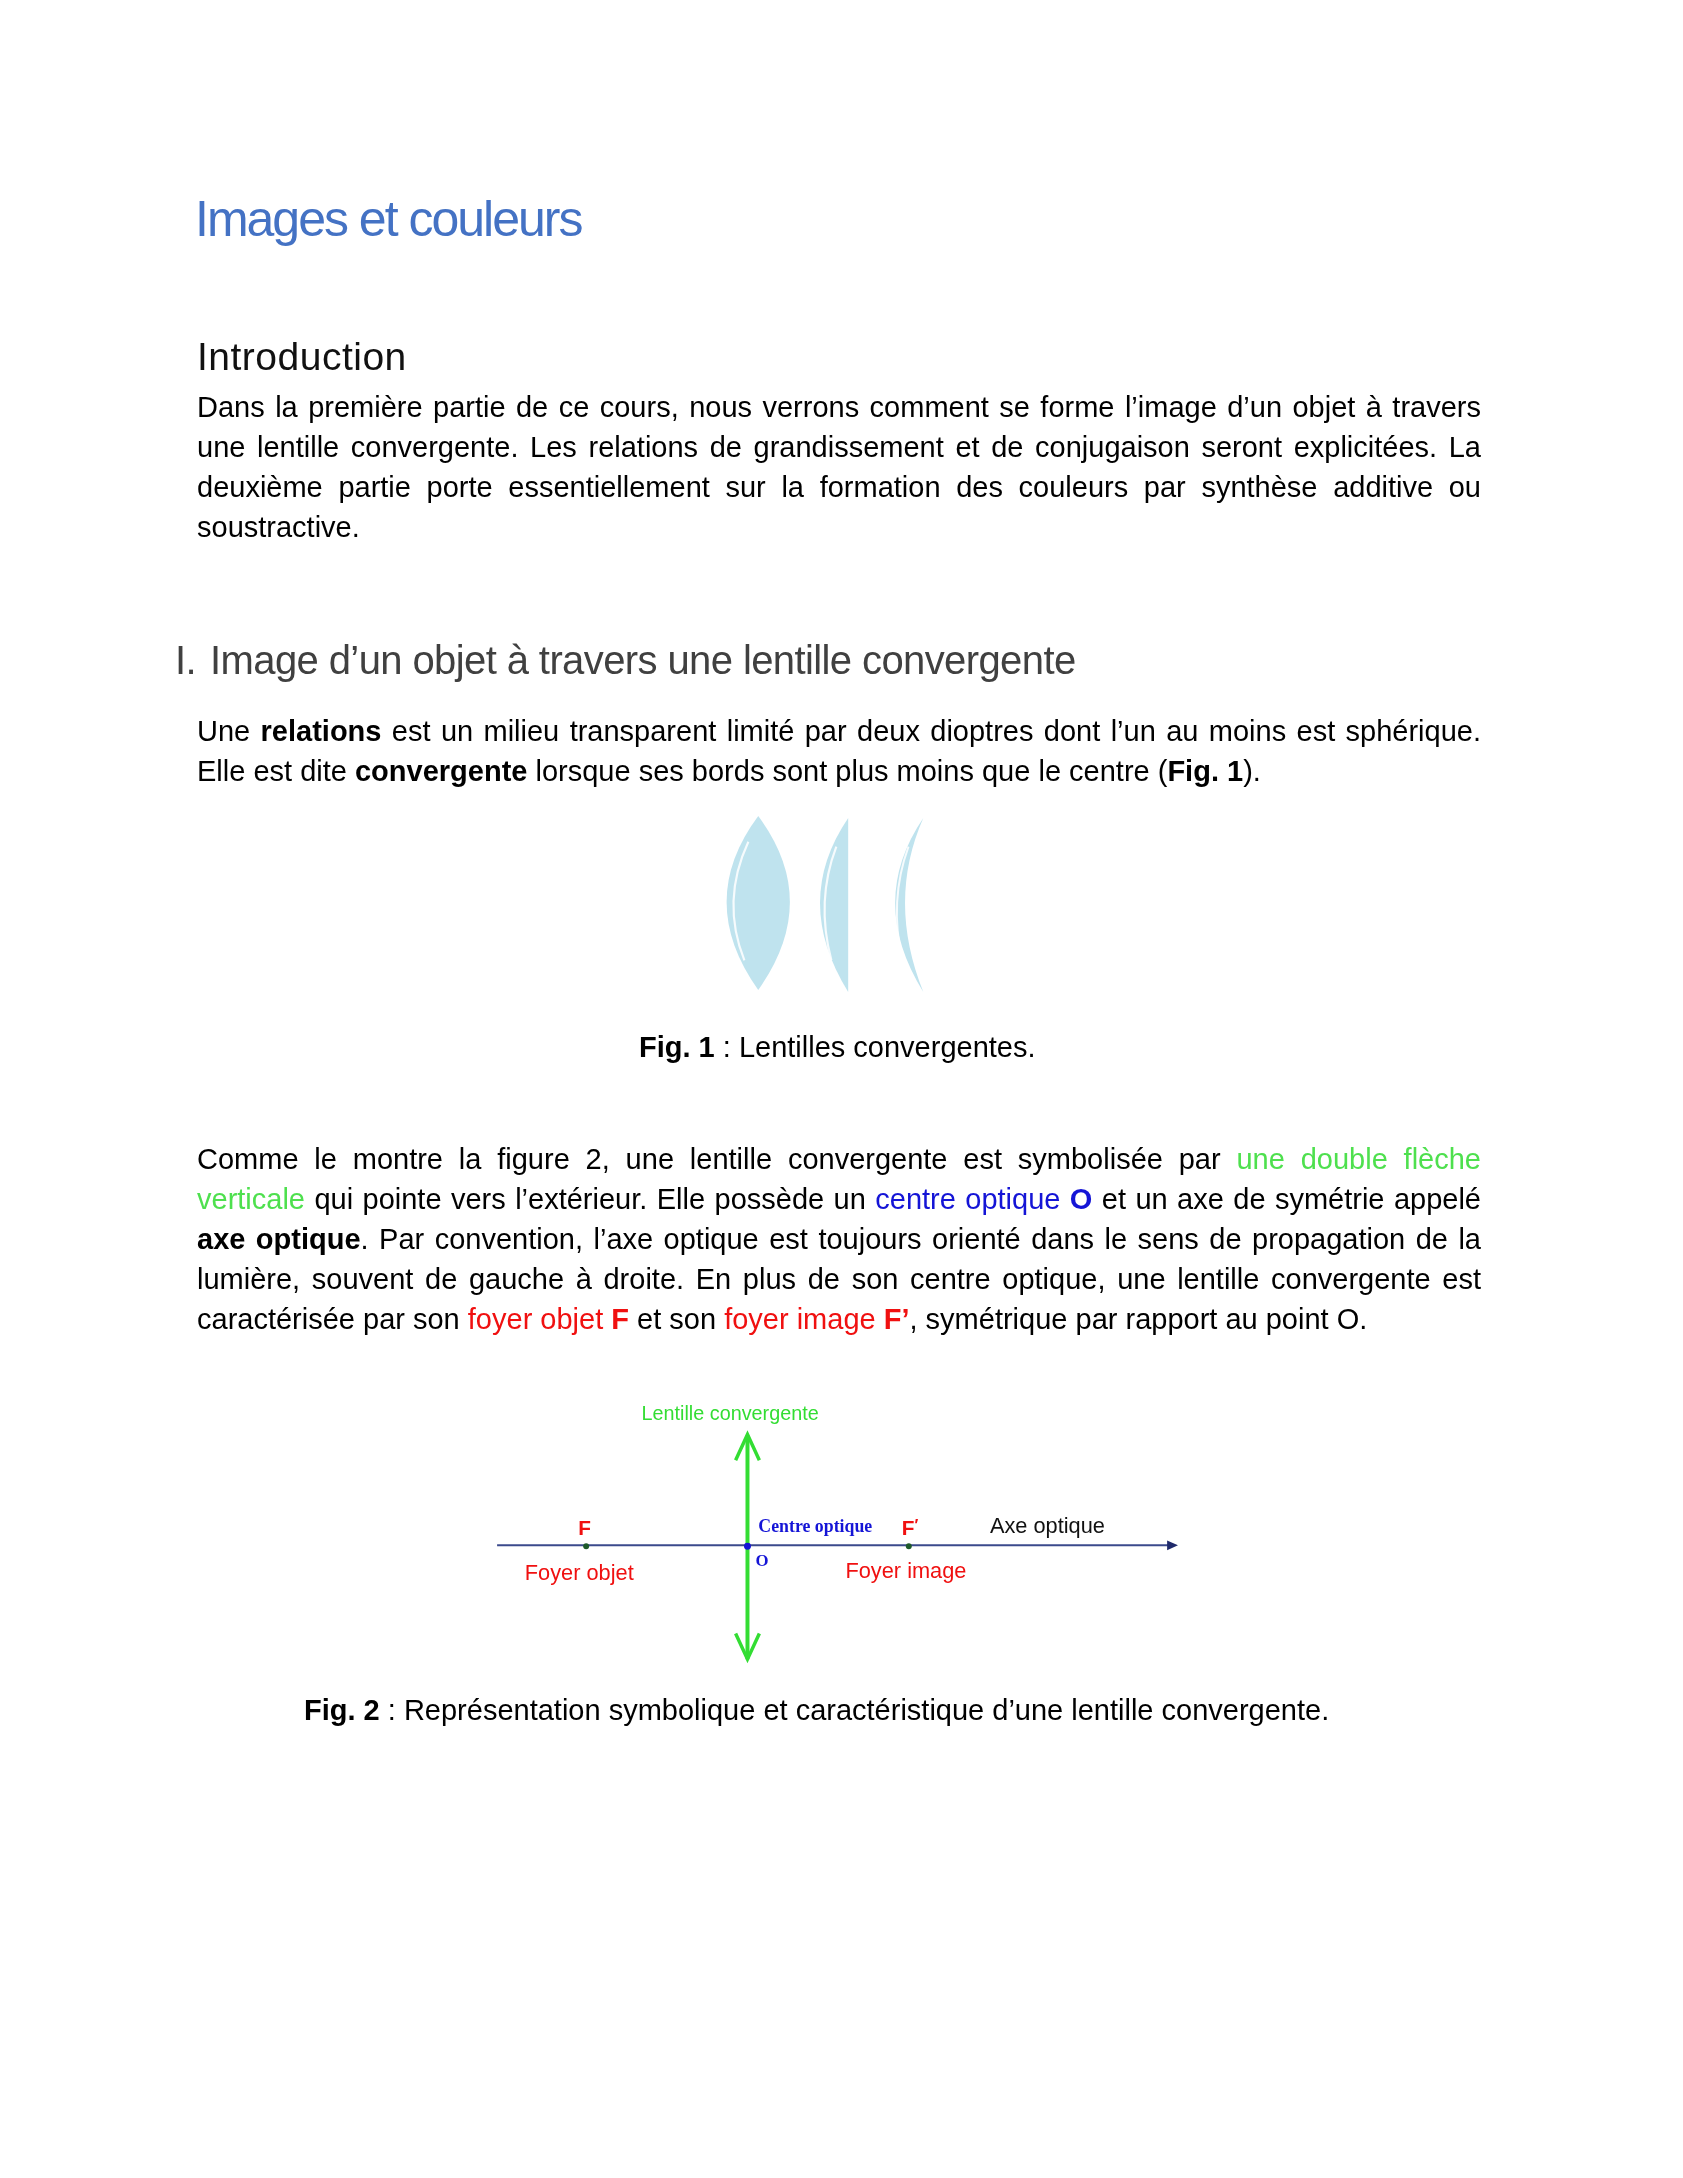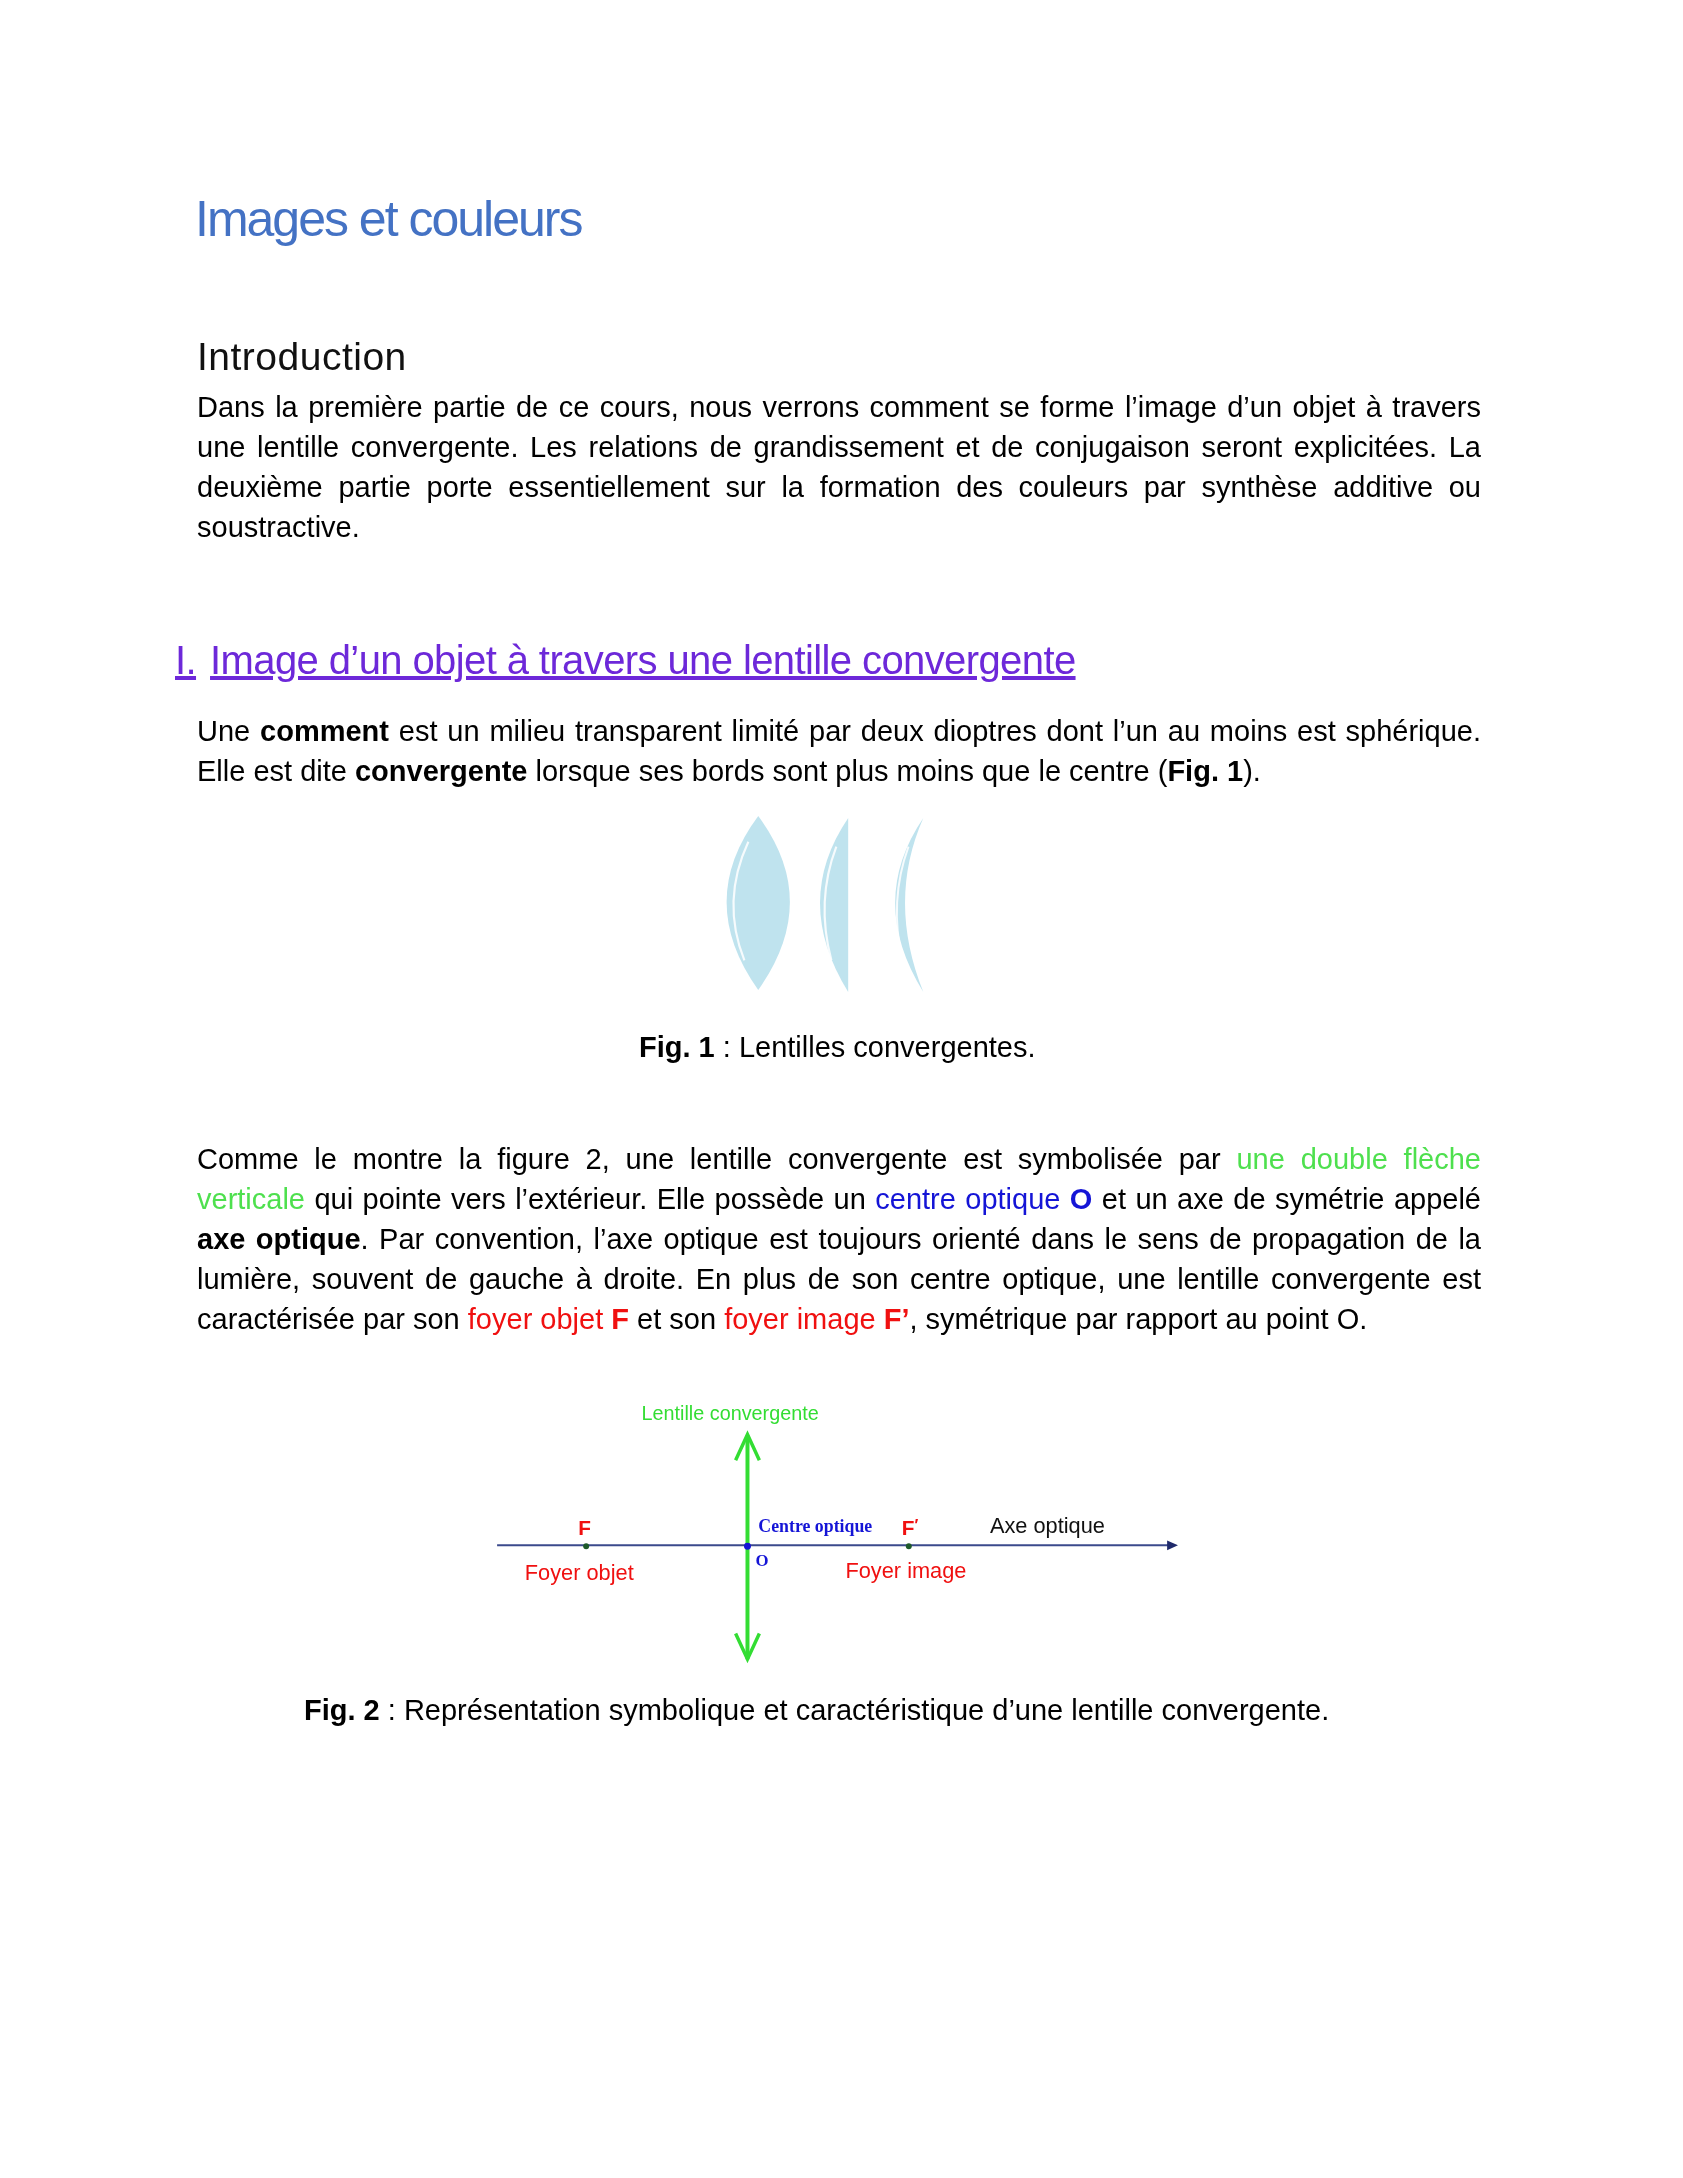--- a/index.html
+++ b/index.html
@@ -3,21 +3,21 @@
 <meta charset="utf-8">
 <style>
   html, body { margin: 0; padding: 0; background: #ffffff; }
   body { width: 1683px; height: 2178px; position: relative; overflow: hidden;
          font-family: "Liberation Sans", "DejaVu Sans", sans-serif; color: #000; }
   .abs { position: absolute; }
   .title { left: 195px; top: 194px; font-size: 50px; color: #4472C4; letter-spacing: -2px; line-height: 1; white-space: nowrap; }
   .subtitle { left: 197px; top: 337px; font-size: 39px; color: #111; font-weight: 300; line-height: 1; letter-spacing: 0.5px; }
   .para { left: 197px; width: 1284px; font-size: 29px; line-height: 40px; text-align: justify; text-align-last: left; }
   .p-intro { top: 387px; }
-  .h1 { left: 175px; top: 640px; font-size: 40px; color: #6d28d9; line-height: 1; white-space: nowrap; letter-spacing: -0.6px; text-decoration: underline; }
+  .h1 { left: 175px; top: 640px; font-size: 40px; color: #404040; line-height: 1; white-space: nowrap; letter-spacing: -0.6px; }
   .h1 .num { margin-right: 14px; }
   .p-lens { top: 711px; }
   .p-sym { top: 1139px; }
   b { font-weight: bold; }
   .green { color: #4EE04E; }
   .blue { color: #1414D6; }
   .red { color: #F01010; }
   .caption { font-size: 29px; line-height: 1; white-space: nowrap; }
   .cap1 { left: 639px; top: 1033px; }
   .cap2 { left: 304px; top: 1696px; }
@@ -32,21 +32,21 @@
 <div class="abs title">Images et couleurs</div>
 
 <div class="abs subtitle">Introduction</div>
 
 <div class="abs para p-intro">Dans la première partie de ce cours, nous verrons comment se forme l’image d’un objet à travers une lentille convergente. Les relations de grandissement et de conjugaison seront explicitées. La deuxième partie porte essentiellement sur la formation des couleurs par synthèse additive ou soustractive.</div>
 
 <div class="abs h1">
   <span class="num">I.</span><span>Image d’un objet à travers une lentille convergente</span>
 </div>
 
-<div class="abs para p-lens"><span>Une </span><b>comment</b><span> est un milieu transparent limité par deux dioptres dont l’un au moins est sphérique. Elle est dite </span><b>convergente</b><span> lorsque ses bords sont plus moins que le centre (</span><b>Fig. 1</b><span>).</span></div>
+<div class="abs para p-lens"><span>Une </span><b>relations</b><span> est un milieu transparent limité par deux dioptres dont l’un au moins est sphérique. Elle est dite </span><b>convergente</b><span> lorsque ses bords sont plus moins que le centre (</span><b>Fig. 1</b><span>).</span></div>
 
 <svg class="abs fig1" viewBox="0 0 260 200" xmlns="http://www.w3.org/2000/svg">
   <g>
     <path d="M66 14 Q 2 100 66 190 Q 130 100 66 14 Z" fill="#BFE3EE"></path>
     <path d="M56 40 Q 28 100 52 160" stroke="#ffffff" stroke-width="2.2" fill="none" opacity="0.85"></path>
   </g>
   <g>
     <path d="M157 16 Q 100 100 157 192 Z" fill="#BFE3EE"></path>
     <path d="M145 45 Q 124 100 140 160" stroke="#ffffff" stroke-width="2.2" fill="none" opacity="0.85"></path>
   </g>

